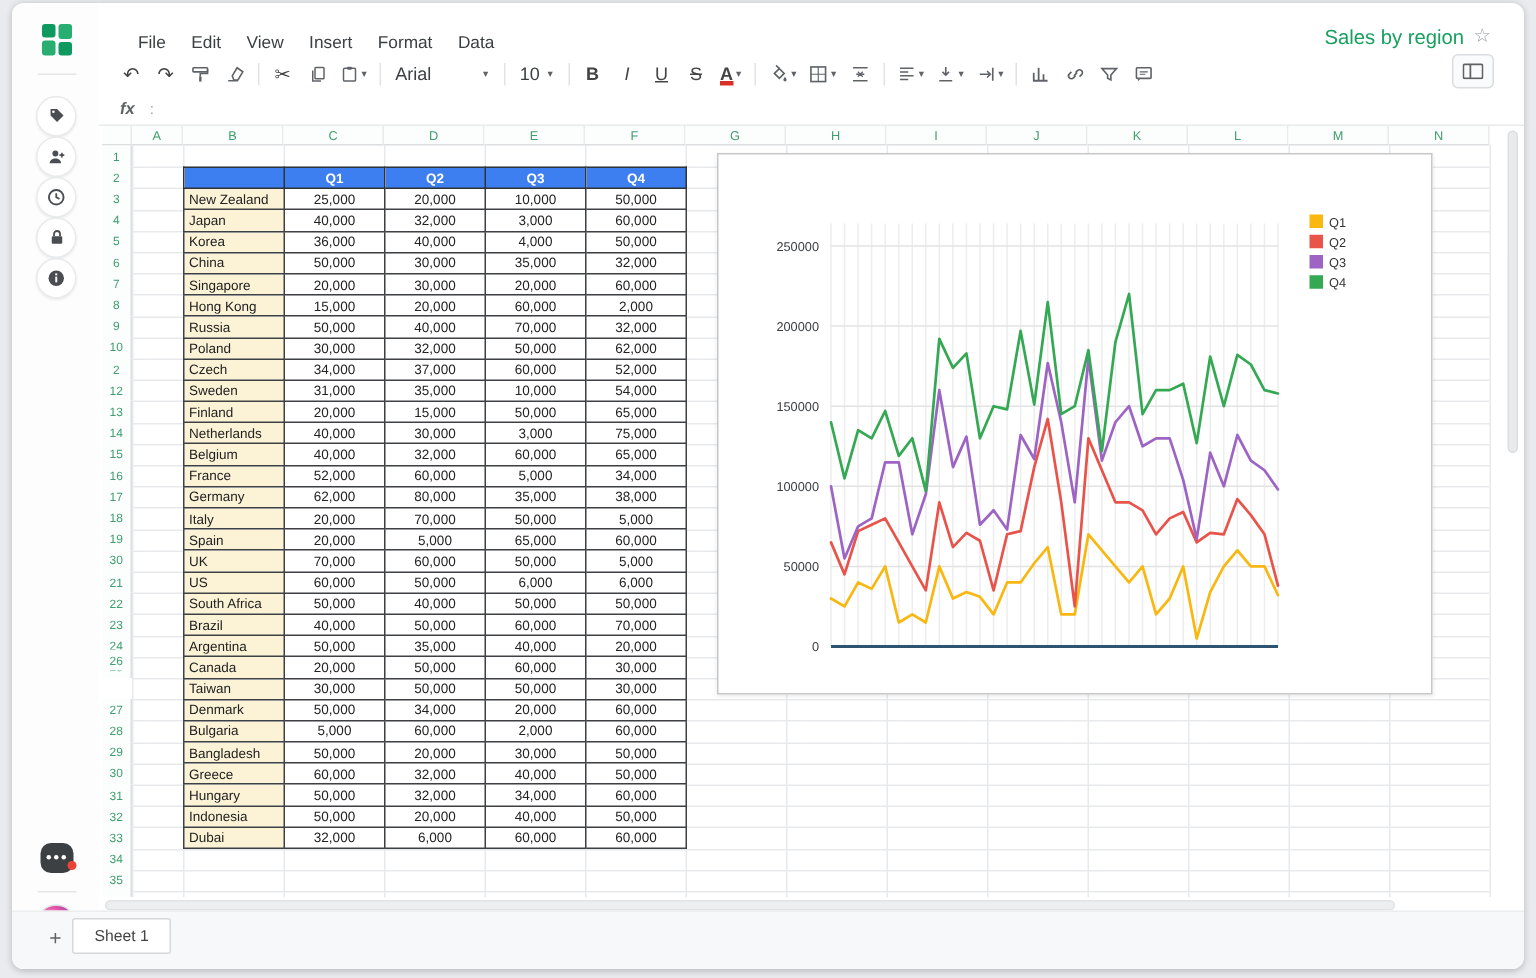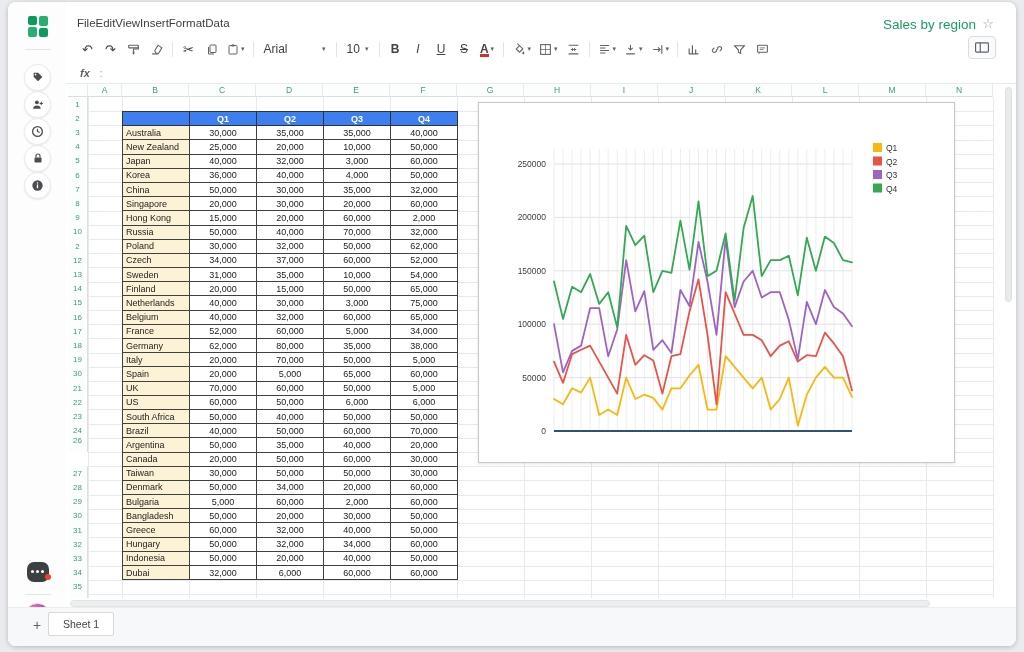--- a/index.html
+++ b/index.html
@@ -13,21 +13,21 @@
   #logo i { position:absolute; border-radius:2px; }
   .rail-div { position:absolute; left:17px; width:26px; height:1px; background:#e4e6e8; }
   .rail-btn { position:absolute; left:16px; width:27px; height:27px; border-radius:50%; background:#fff; border:1px solid #e8eaec; box-shadow:0 1px 2px rgba(0,0,0,.08); display:flex; align-items:center; justify-content:center; }
   .rail-btn svg { display:block; }
   #chat-btn { position:absolute; left:19px; width:22px; height:20px; background:#3c4043; border-radius:7px; }
   #chat-btn .dot { position:absolute; width:3px; height:3px; border-radius:50%; background:#fff; top:8px; }
   #chat-badge { position:absolute; width:6px; height:6px; background:#ea4335; border-radius:50%; right:-2px; top:12px; }
   #avatar { position:absolute; left:16px; width:27px; height:27px; border-radius:50%; background:radial-gradient(circle at 35% 35%, #ffd1e8 0%, #e551a5 35%, #8e44ad 70%, #23173a 100%); border:1px solid #ddd; }
 
   
-  #menubar { position:absolute; left:69px; top:15px; height:18px; display:flex; align-items:flex-start; }
+  #menubar { position:absolute; left:84px; top:15px; height:18px; display:flex; gap:17px; align-items:flex-end; }
   .menu-item { font-size:11.5px; color:#3c4043; cursor:default; }
   #doc-title { position:absolute; right:40px; top:15px; font-size:13.5px; color:#17a05e; }
   #star { position:absolute; right:22px; top:14px; font-size:13px; color:#9aa0a6; }
 
   
   #toolbar { position:absolute; left:72px; top:36px; right:20px; height:22px; display:flex; align-items:center; gap:8px; }
   .tb { min-width:15px; height:18px; display:flex; align-items:center; justify-content:center; color:#444; font-size:13px; }
   .tb svg { display:block; }
   .sep { width:1px; height:15px; background:#e2e3e4; }
   .dd { font-size:7px; color:#5f6368; margin-left:2px; }
@@ -383,27 +383,20 @@
     <table id="data-table">
           <tbody id="table-body">
             <tr>
               <td class="qhead"></td>
               <td class="qhead">Q1</td>
               <td class="qhead">Q2</td>
               <td class="qhead">Q3</td>
               <td class="qhead">Q4</td>
             </tr>
             <tr>
-              <td class="country">Australia</td>
-              <td class="val">30,000</td>
-              <td class="val">35,000</td>
-              <td class="val">35,000</td>
-              <td class="val">40,000</td>
-            </tr>
-            <tr>
               <td class="country">New Zealand</td>
               <td class="val">25,000</td>
               <td class="val">20,000</td>
               <td class="val">10,000</td>
               <td class="val">50,000</td>
             </tr>
             <tr>
               <td class="country">Japan</td>
               <td class="val">40,000</td>
               <td class="val">32,000</td>

